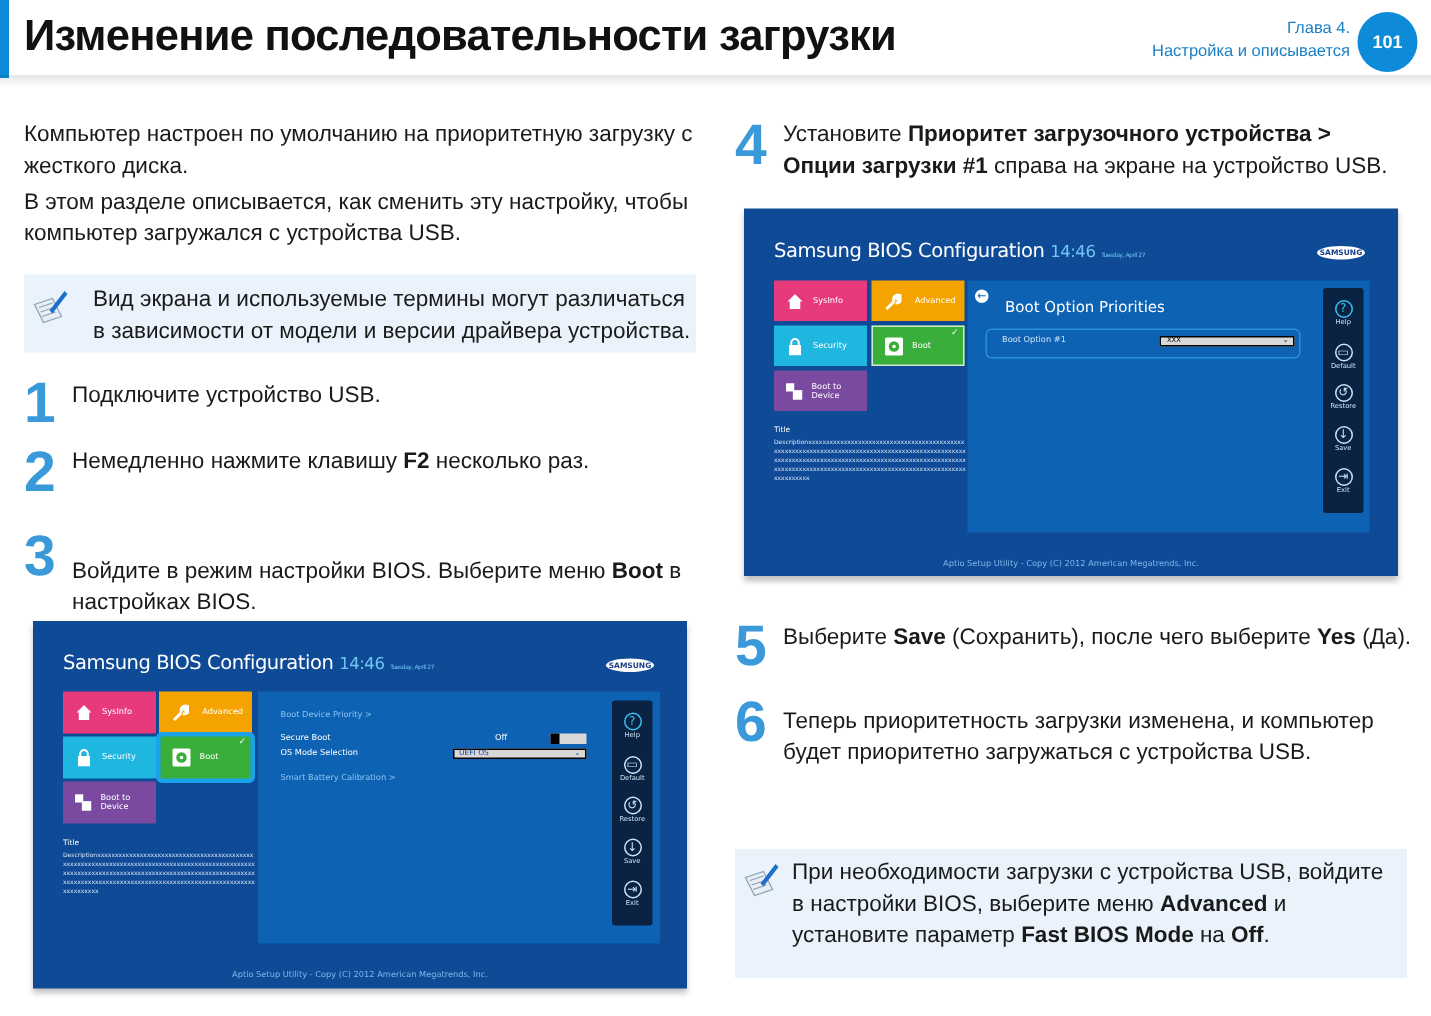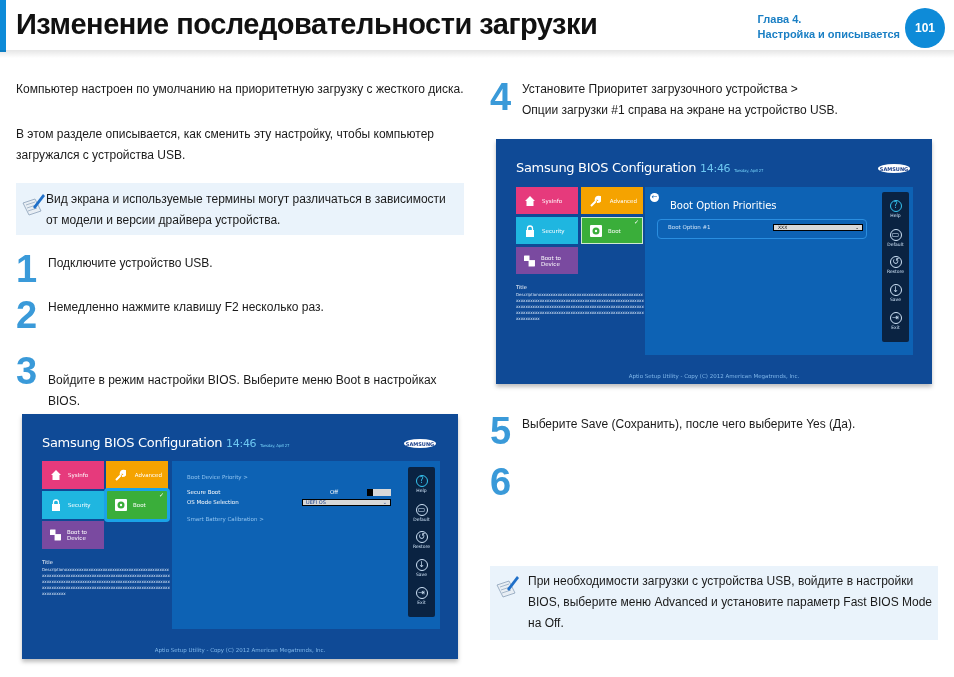--- a/index.html
+++ b/index.html
@@ -1,27 +1,27 @@
 <!DOCTYPE html>
 <html><head>
 <meta charset="utf-8">
 <style>
 *{box-sizing:border-box;margin:0;padding:0}
 body{width:954px;height:677px;background:#fff;font-family:"Liberation Sans",sans-serif;color:#1a1a1a;position:relative;overflow:hidden}
 .abs{position:absolute}
 .hdr-bar{left:0;top:0;width:6px;height:52px;background:#0e8bd8}
 .hdr-title{left:16px;top:8px;font-size:29px;font-weight:bold;letter-spacing:-0.5px;color:#111}
 .hdr-shadow{left:0;top:50px;width:954px;height:8px;background:linear-gradient(to bottom,rgba(0,0,0,0.10),rgba(0,0,0,0));}
-.chap{right:54px;top:12px;font-size:11px;font-weight:bold;color:#1a7fc4;line-height:15px}
+.chap{right:54px;top:12px;text-align:right;font-size:11px;font-weight:normal;color:#1a7fc4;line-height:15px}
 .pagenum{left:905px;top:8px;width:40px;height:40px;border-radius:50%;background:#0e8bd8;color:#fff;font-size:12px;font-weight:bold;display:flex;align-items:center;justify-content:center}
-.p{font-size:12px;line-height:21px}
+.p{font-size:15px;line-height:21px}
 .note{background:#eaf3fb;}
 .note-icon{width:26px;height:26px}
 .stepnum{font-size:38px;font-weight:bold;color:#3a9ad9;line-height:38px}
-b{font-weight:normal}
+b{font-weight:bold}
 
 .bios{background:#0f4a96;overflow:hidden;font-family:"DejaVu Sans",sans-serif;color:#fff}
 .bios-title{font-size:13px;letter-spacing:-0.3px}
 .bios-time{color:#6ec8f2;font-size:11px}
 .bios-date{color:#6ec8f2;font-size:4px}
 .samsung{background:#fff;color:#1a3f8a;font-size:5px;font-weight:bold;border-radius:50%;text-align:center;display:flex;align-items:center;justify-content:center}
 .tile{position:absolute;display:flex;align-items:center;font-size:5.5px;color:#fff}
 .tile .ic{width:12px;height:12px;margin:0 6px 0 8px;background:#fff;border-radius:1px}
 .panel{background:#0d62b4}
 .sidebar{background:#0a2342;border-radius:2px}
@@ -45,21 +45,21 @@
 
 <div class="abs p" style="left:16px;top:79px;width:455px">Компьютер настроен по умолчанию на приоритетную загрузку с жесткого диска.</div>
 <div class="abs p" style="left:16px;top:124px;width:455px">В этом разделе описывается, как сменить эту настройку, чтобы компьютер загружался с устройства USB.</div>
 
 <div class="abs note" style="left:16px;top:183px;width:448px;height:52px">
   <svg class="abs note-icon" style="left:5px;top:8px" viewBox="0 0 26 26">
     <path d="M2 12 L14 8 L20 20 L8 24 Z" fill="#e8eef4" stroke="#8aa0b8" stroke-width="0.8"></path>
     <path d="M5 14 L14 11 M6 17 L15 14 M7 20 L16 17" stroke="#8aa0b8" stroke-width="0.7"></path>
     <path d="M12 16 L22 3 L24 5 L14 18 Z" fill="#1f6fc8"></path>
   </svg>
-  <div class="abs p" style="left:30px;top:6px;width:405px;line-height:21px">Вид экрана и используемые термины могут различаться в зависимости от модели и версии драйвера устройства.</div>
+  <div class="abs p" style="left:46px;top:6px;width:405px;line-height:21px">Вид экрана и используемые термины могут различаться в зависимости от модели и версии драйвера устройства.</div>
 </div>
 
 <div class="abs stepnum" style="left:16px;top:250px">1</div>
 <div class="abs p" style="left:48px;top:253px">Подключите устройство USB.</div>
 
 <div class="abs stepnum" style="left:16px;top:296px">2</div>
 <div class="abs p" style="left:48px;top:297px;width:420px">
   <div><span>Немедленно нажмите клавишу </span><b>F2</b><span> несколько раз.</span></div>
 </div>
 
@@ -213,23 +213,24 @@
   <div class="abs footer" style="top:234px">Aptio Setup Utility - Copy (C) 2012 American Megatrends, Inc.</div>
 </div>
 
 <div class="abs stepnum" style="left:490px;top:412px">5</div>
 <div class="abs p" style="left:522px;top:414px;width:420px">
   <span>Выберите </span><b>Save</b><span> (Сохранить), после чего выберите </span><b>Yes</b><span> (Да).</span>
 </div>
 
 <div class="abs stepnum" style="left:490px;top:463px">6</div>
 <div class="abs p" style="left:522px;top:464px;width:420px">
-</div>
-
-<div class="abs note" style="left:490px;top:566px;width:448px;height:74px">
+  <div style="margin-top:6px">Теперь приоритетность загрузки изменена, и компьютер будет приоритетно загружаться с устройства USB.</div>
+</div>
+
+<div class="abs note" style="left:490px;top:566px;width:448px;height:86px">
   <svg class="abs note-icon" style="left:5px;top:7px" viewBox="0 0 26 26">
     <path d="M2 12 L14 8 L20 20 L8 24 Z" fill="#e8eef4" stroke="#8aa0b8" stroke-width="0.8"></path>
     <path d="M5 14 L14 11 M6 17 L15 14 M7 20 L16 17" stroke="#8aa0b8" stroke-width="0.7"></path>
     <path d="M12 16 L22 3 L24 5 L14 18 Z" fill="#1f6fc8"></path>
   </svg>
   <div class="abs p" style="left:38px;top:5px;width:405px">
     <span>При необходимости загрузки с устройства USB, войдите в настройки BIOS, выберите меню </span><b>Advanced</b><span> и установите параметр </span><b>Fast BIOS Mode</b><span> на </span><b>Off</b><span>.</span>
   </div>
 </div>
 

